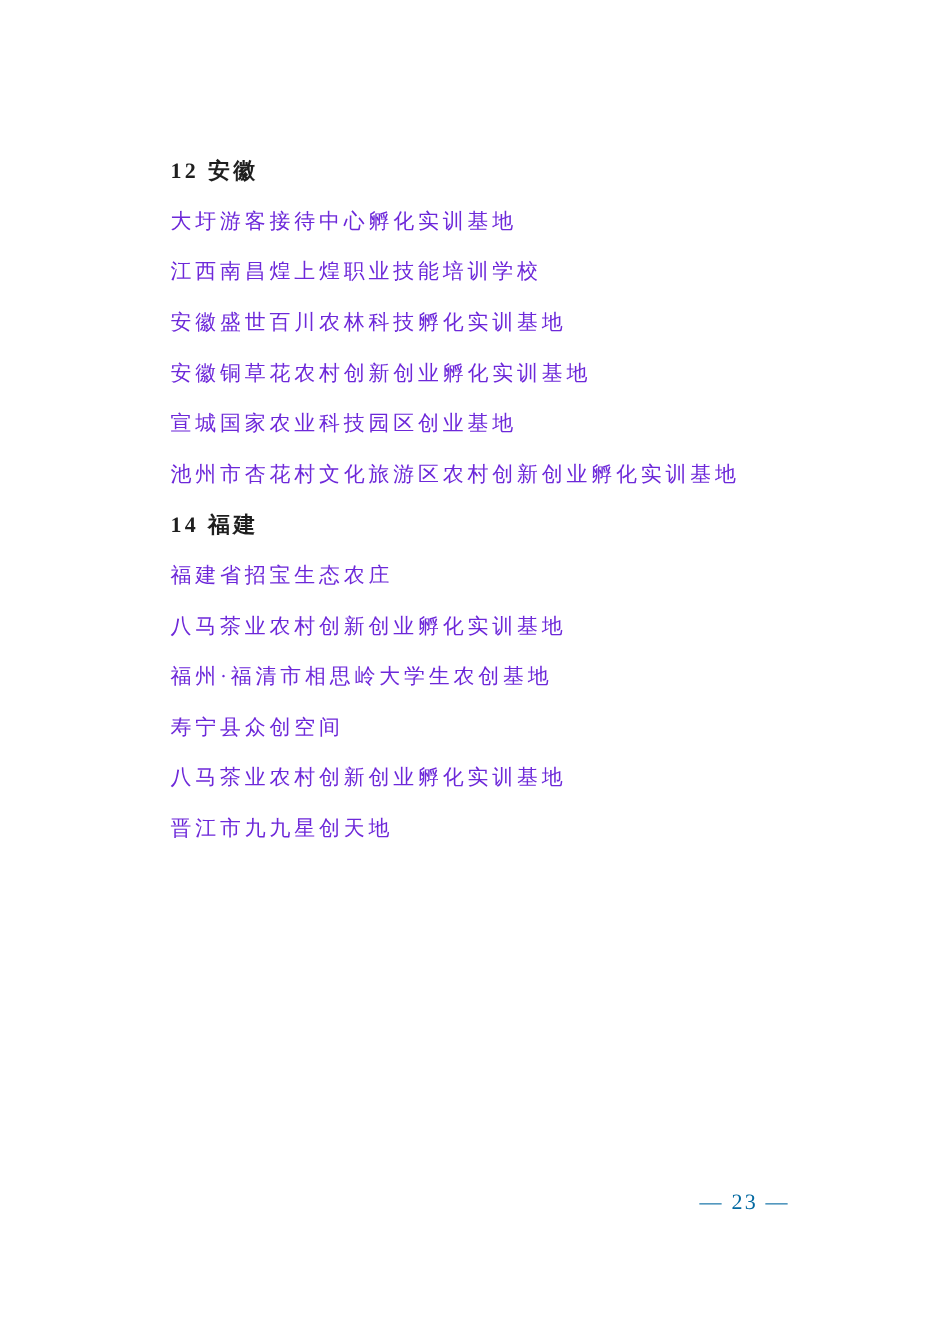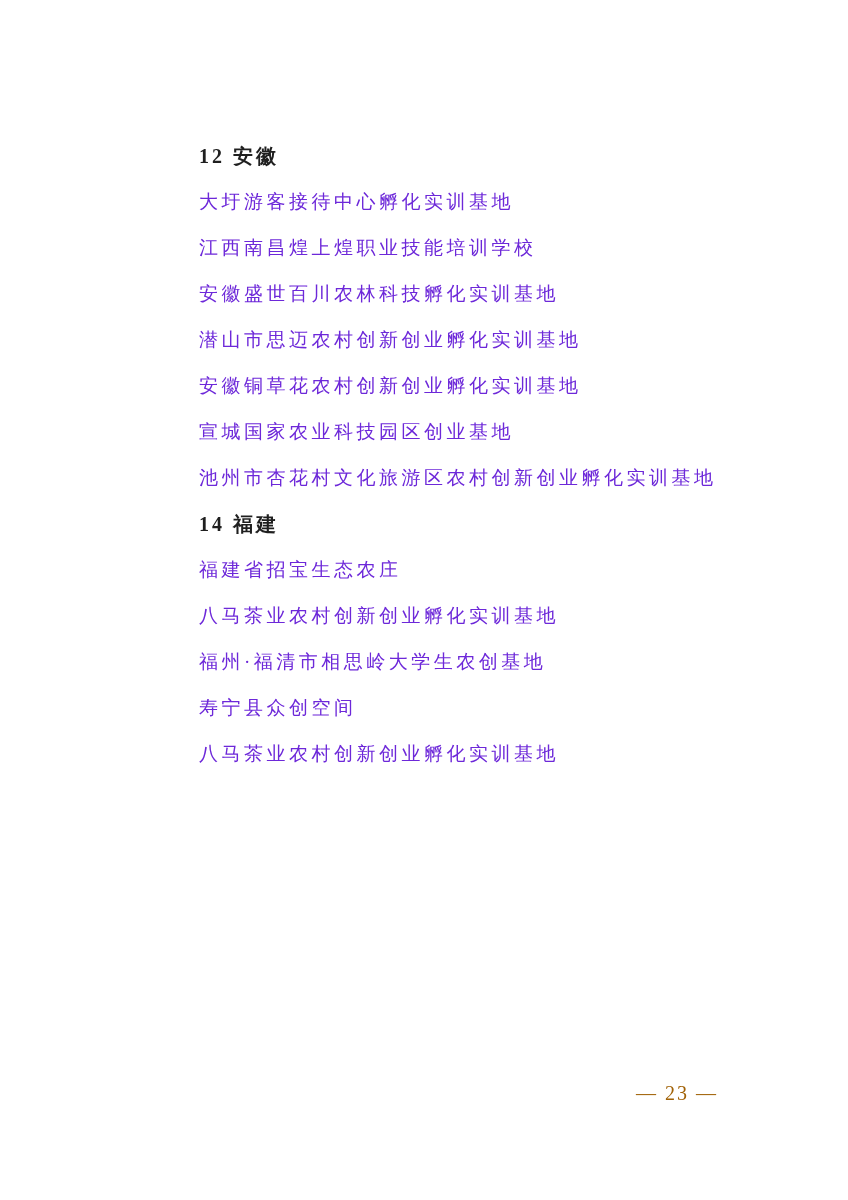--- a/index.html
+++ b/index.html
@@ -14,21 +14,20 @@
     background: #ffffff;
     font-family: "Liberation Serif", "DejaVu Serif", serif;
     color: #2d2d2d;
     overflow: hidden;
   }
   .content {
     position: absolute;
     left: 155px;
     top: 146px;
     width: 580px;
-    margin-left: 44px;
   }
   .section { margin: 0; }
   .section + .section { margin-top: 12px; }
   .section-heading {
     font-size: 20px;
     line-height: 20px;
     font-weight: 700;
     letter-spacing: 3px;
     margin: 0 0 26px 0;
     color: #1f1f1f;
@@ -43,52 +42,52 @@
     color: #6d28d9;
     white-space: nowrap;
   }
   .page-number {
     position: absolute;
     top: 1082px;
     right: 130px;
     font-size: 20px;
     line-height: 22px;
     letter-spacing: 2px;
-    color: #a16207;
+    color: #0369a1;
     white-space: nowrap;
   }
 </style>
 </head>
 <body>
 
 <div class="page">
 
   <div class="content">
 
       <div class="section">
         <div class="section-heading">12 安徽</div>
         <div class="section-items">
           <div class="list-item">大圩游客接待中心孵化实训基地</div>
           <div class="list-item">江西南昌煌上煌职业技能培训学校</div>
           <div class="list-item">安徽盛世百川农林科技孵化实训基地</div>
-          <div class="list-item">潜山市思迈农村创新创业孵化实训基地</div>
           <div class="list-item">安徽铜草花农村创新创业孵化实训基地</div>
           <div class="list-item">宣城国家农业科技园区创业基地</div>
           <div class="list-item">池州市杏花村文化旅游区农村创新创业孵化实训基地</div>
         </div>
       </div>
 
       <div class="section">
         <div class="section-heading">14 福建</div>
         <div class="section-items">
           <div class="list-item">福建省招宝生态农庄</div>
           <div class="list-item">八马茶业农村创新创业孵化实训基地</div>
           <div class="list-item">福州·福清市相思岭大学生农创基地</div>
           <div class="list-item">寿宁县众创空间</div>
           <div class="list-item">八马茶业农村创新创业孵化实训基地</div>
+          <div class="list-item">晋江市九九星创天地</div>
         </div>
       </div>
 
     </div>
 
   <div class="page-number">— 23 —</div>
 
 </div>
 
 </body></html>

